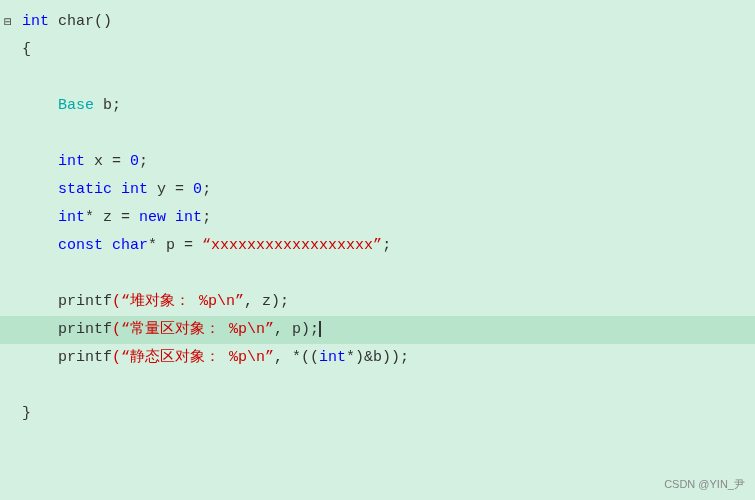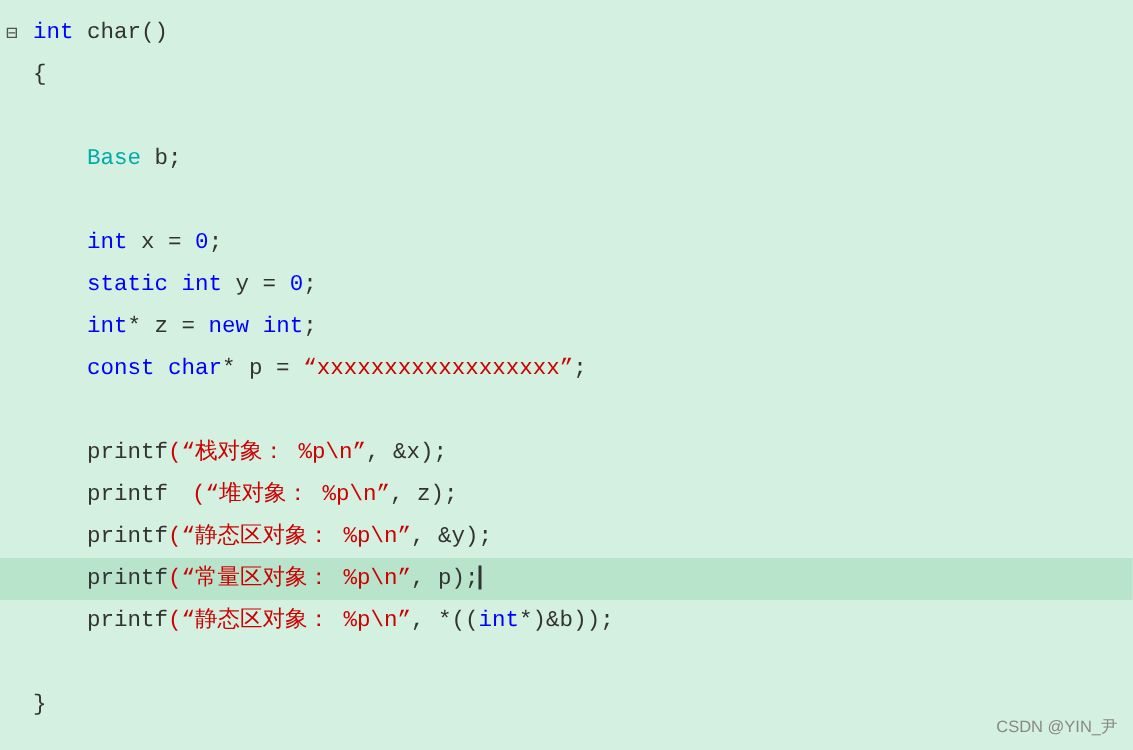--- a/index.html
+++ b/index.html
@@ -95,29 +95,21 @@
       <div class="line">
         <div class="gutter"></div>
         <div class="code-line"><span style="color: rgb(51, 51, 51);">    </span><span style="color: rgb(0, 0, 255);">const</span><span style="color: rgb(51, 51, 51);"> </span><span style="color: rgb(0, 0, 255);">char</span><span style="color: rgb(51, 51, 51);">* p </span><span style="color: rgb(51, 51, 51);">=</span><span style="color: rgb(204, 0, 0);"> “xxxxxxxxxxxxxxxxxx”</span><span style="color: rgb(51, 51, 51);">;</span></div>
       </div>
       <div class="line">
         <div class="gutter"></div>
         <div class="code-line">&nbsp;</div>
       </div>
       <div class="line">
         <div class="gutter"></div>
-        <div class="code-line"><span style="color: rgb(51, 51, 51);">    printf</span><span style="color: rgb(204, 0, 0);">(“栈对象： %p\n”</span><span style="color: rgb(51, 51, 51);">, </span><span style="color: rgb(51, 51, 51);">&amp;x</span><span style="color: rgb(51, 51, 51);">);</span></div>
-      </div>
-      <div class="line">
-        <div class="gutter"></div>
-        <div class="code-line"><span style="color: rgb(51, 51, 51);">    printf</span><span style="color: rgb(204, 0, 0); margin-left: 16px;">(“堆对象： %p\n”</span><span style="color: rgb(51, 51, 51);">, </span><span style="color: rgb(51, 51, 51);">z</span><span style="color: rgb(51, 51, 51);">);</span></div>
-      </div>
-      <div class="line">
-        <div class="gutter"></div>
-        <div class="code-line"><span style="color: rgb(51, 51, 51);">    printf</span><span style="color: rgb(204, 0, 0);">(“静态区对象： %p\n”</span><span style="color: rgb(51, 51, 51);">, </span><span style="color: rgb(51, 51, 51);">&amp;y</span><span style="color: rgb(51, 51, 51);">);</span></div>
+        <div class="code-line"><span style="color: rgb(51, 51, 51);">    printf</span><span style="color: rgb(204, 0, 0);">(“堆对象： %p\n”</span><span style="color: rgb(51, 51, 51);">, </span><span style="color: rgb(51, 51, 51);">z</span><span style="color: rgb(51, 51, 51);">);</span></div>
       </div>
       <div class="line highlighted">
         <div class="gutter"></div>
         <div class="code-line"><span style="color: rgb(51, 51, 51);">    printf</span><span style="color: rgb(204, 0, 0);">(“常量区对象： %p\n”</span><span style="color: rgb(51, 51, 51);">, </span><span style="color: rgb(51, 51, 51);">p</span><span style="color: rgb(51, 51, 51);">);</span><span style="display: inline-block; width: 2px; height: 16px; background-color: rgb(51, 51, 51); vertical-align: middle;"></span></div>
       </div>
       <div class="line">
         <div class="gutter"></div>
         <div class="code-line"><span style="color: rgb(51, 51, 51);">    printf</span><span style="color: rgb(204, 0, 0);">(“静态区对象： %p\n”</span><span style="color: rgb(51, 51, 51);">, </span><span style="color: rgb(51, 51, 51);">*((</span><span style="color: rgb(0, 0, 255);">int</span><span style="color: rgb(51, 51, 51);">*)&amp;b));</span></div>
       </div>
       <div class="line">

